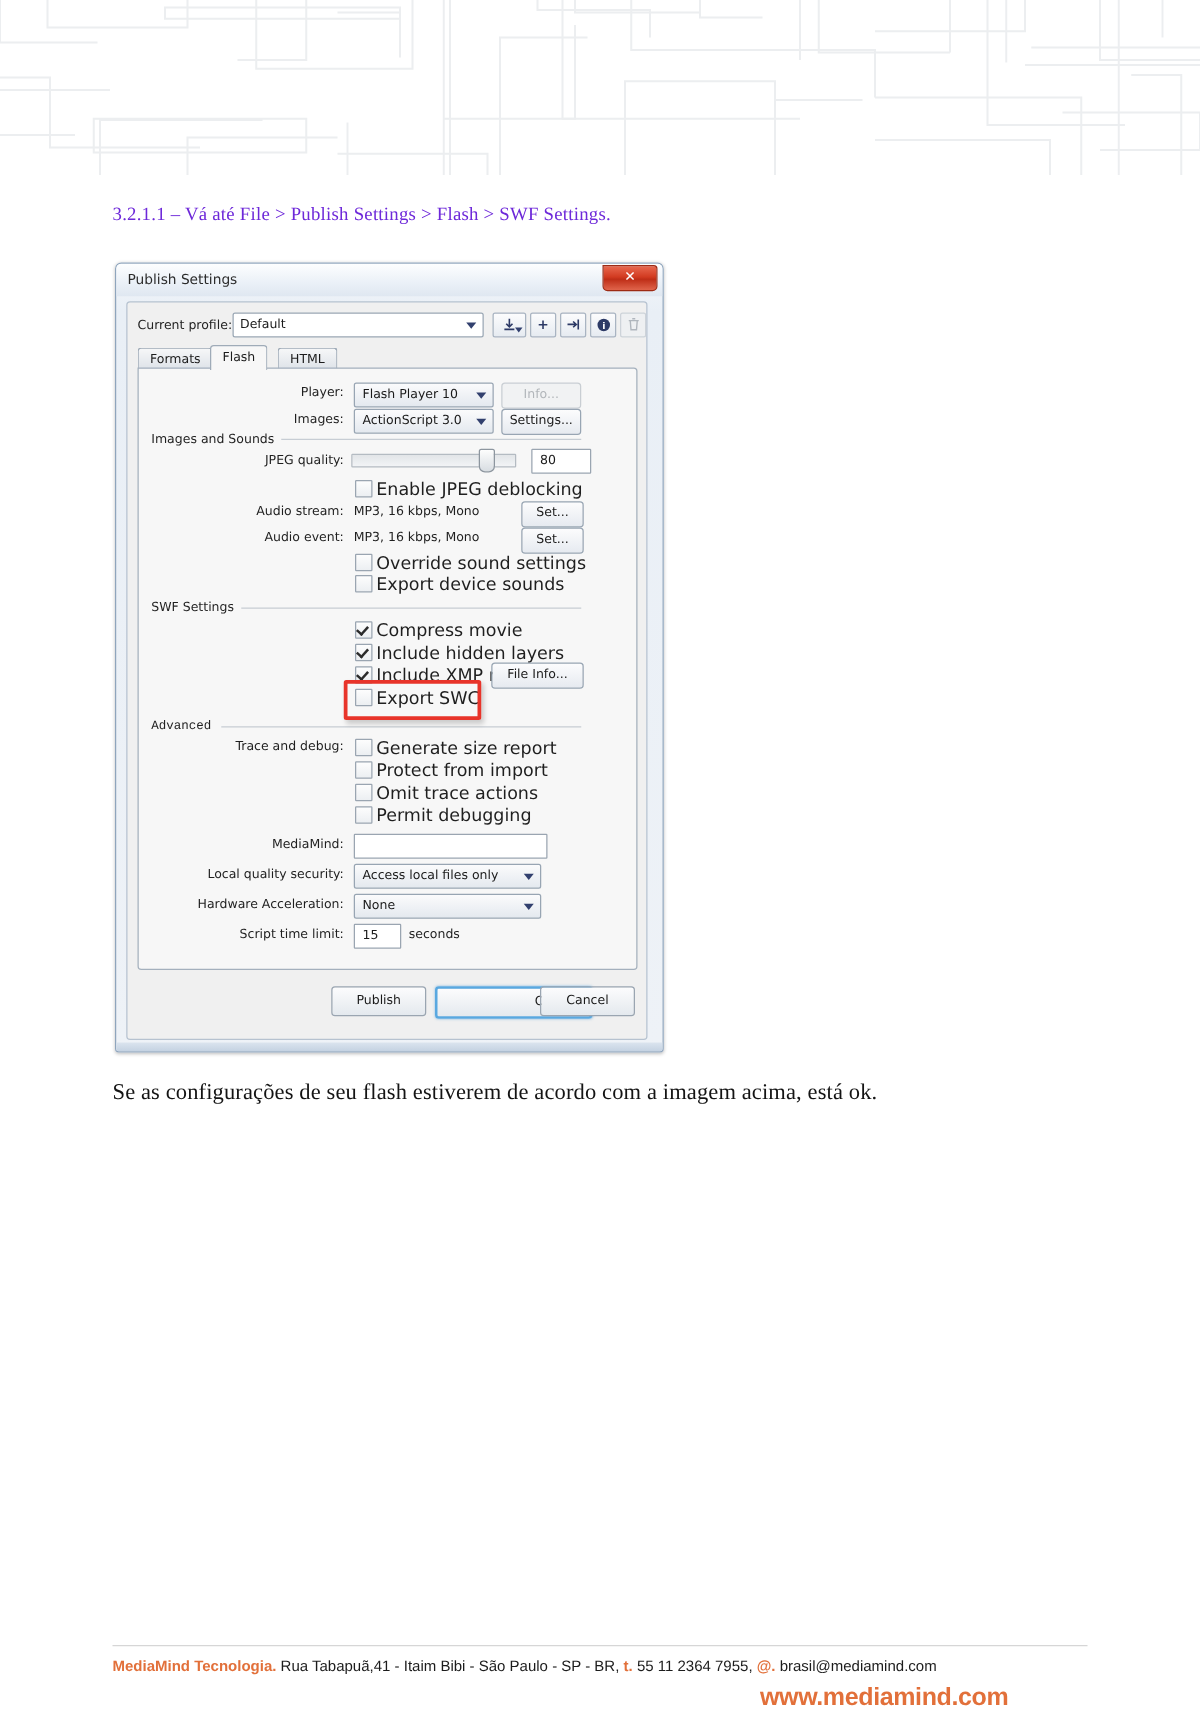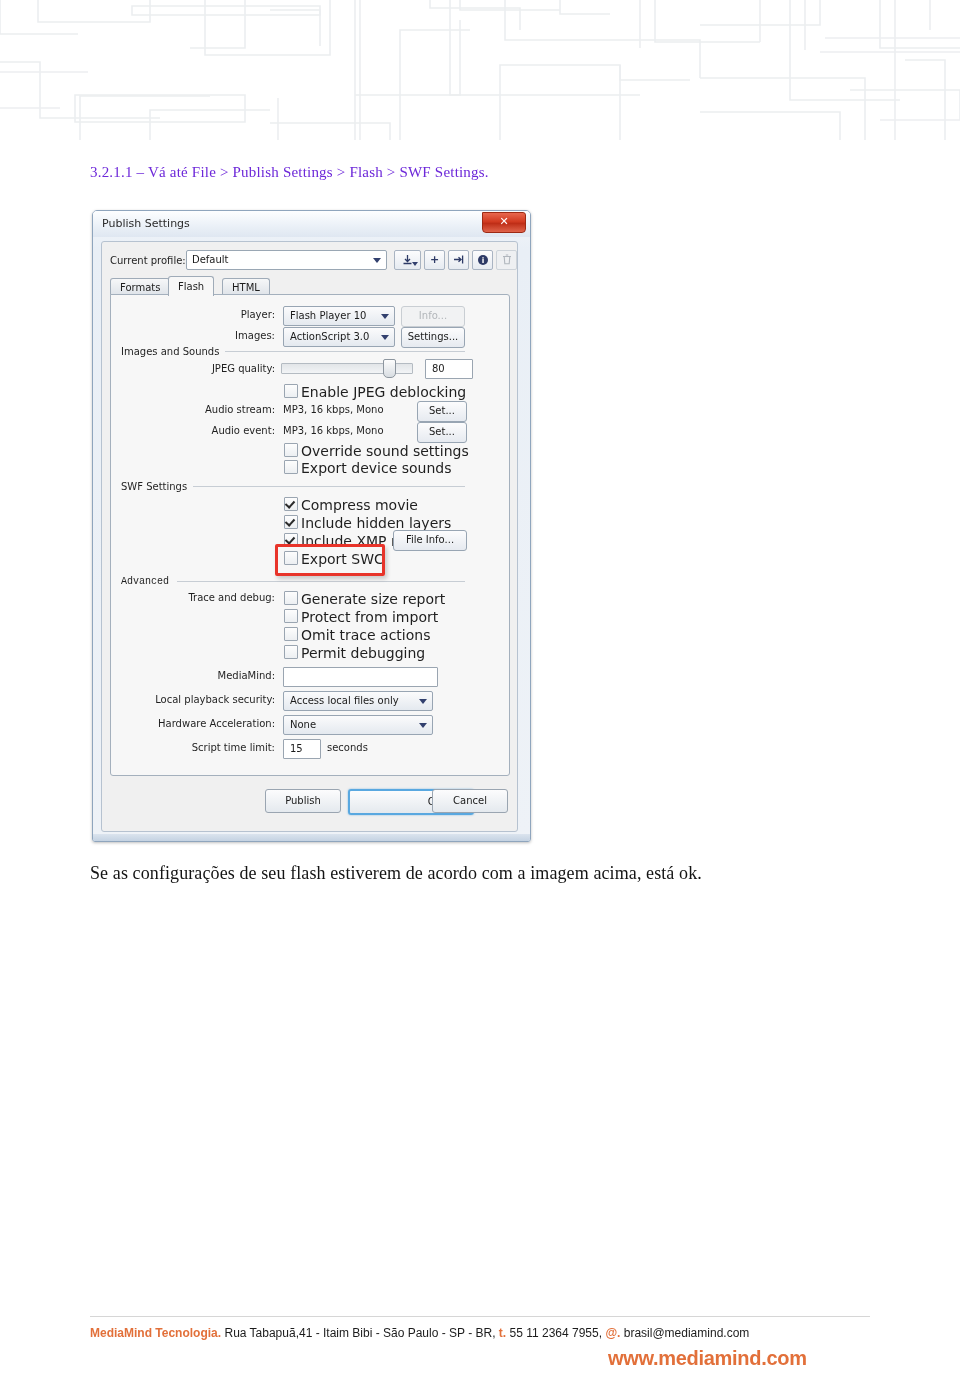--- a/index.html
+++ b/index.html
@@ -594,21 +594,21 @@
 
       <div class="chk" style="left:173px; top:332px;"></div>
       <div class="chklbl" style="left:190px; top:332px;">Omit trace actions</div>
 
       <div class="chk" style="left:173px; top:350px;"></div>
       <div class="chklbl" style="left:190px; top:350px;">Permit debugging</div>
 
       <div class="lbl" style="left:40px; top:375px; width:124px;">MediaMind:</div>
       <div class="textfield" style="left:172px; top:372px; width:153px;" title=""></div>
 
-      <div class="lbl" style="left:10px; top:399px; width:154px;">Local playback security:</div>
+      <div class="lbl" style="left:10px; top:399px; width:154px;">Local quality security:</div>
       <div class="combo" style="left:172px; top:396px; width:148px;">
         <span class="combo-text">Access local files only</span>
         <span class="sel-arrow"></span>
       </div>
 
       <div class="lbl" style="left:10px; top:423px; width:154px;">Hardware Acceleration:</div>
       <div class="combo" style="left:172px; top:420px; width:148px;">
         <span class="combo-text">None</span>
         <span class="sel-arrow"></span>
       </div>

